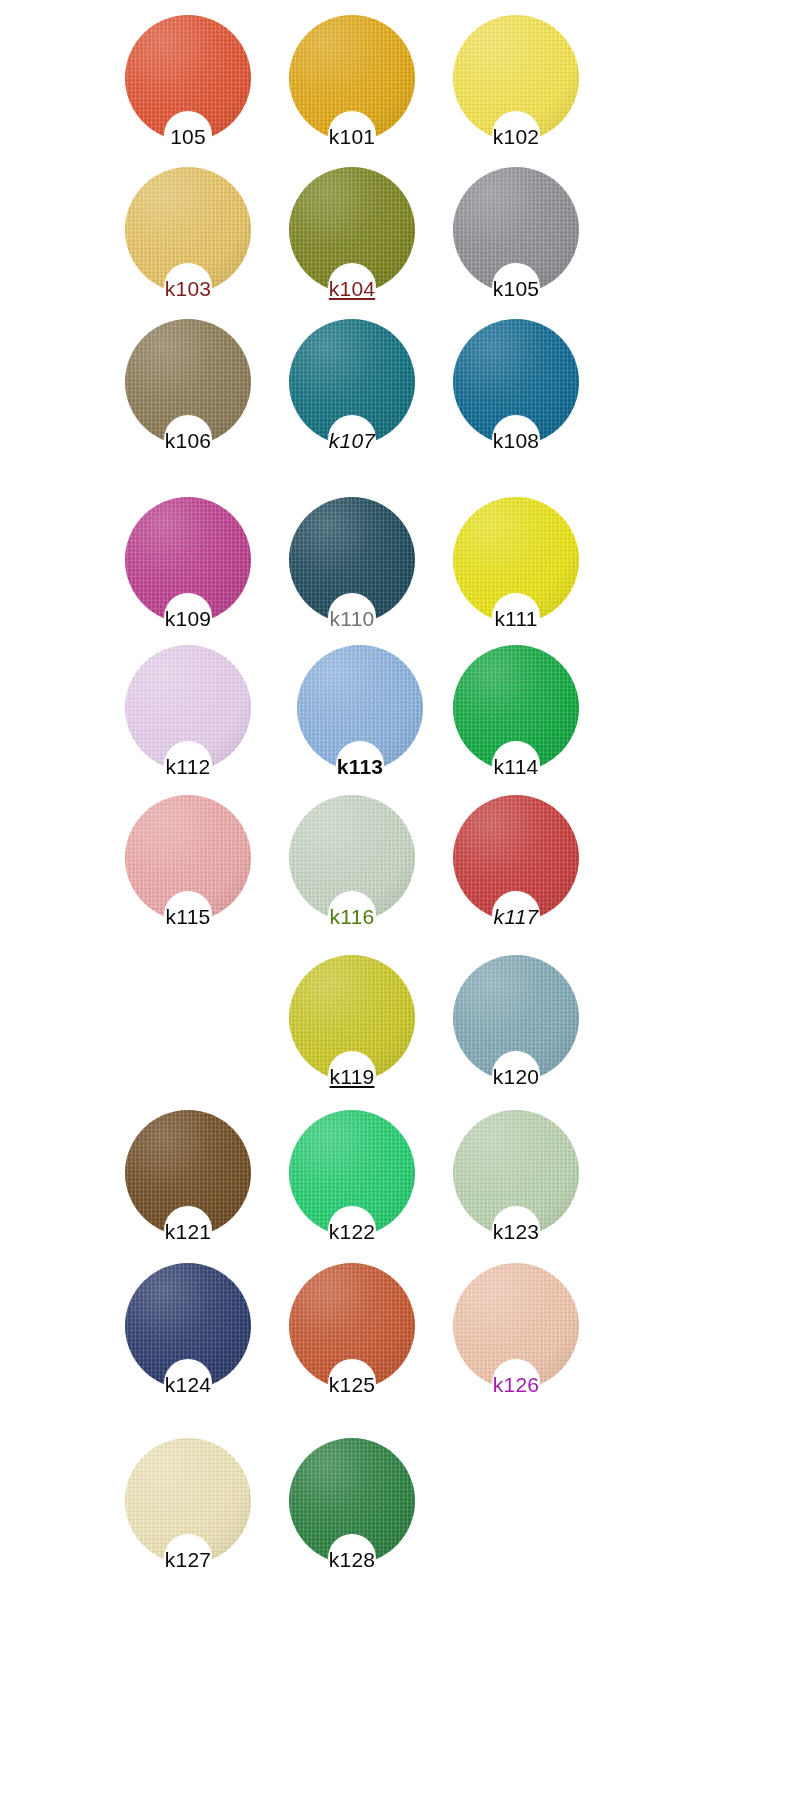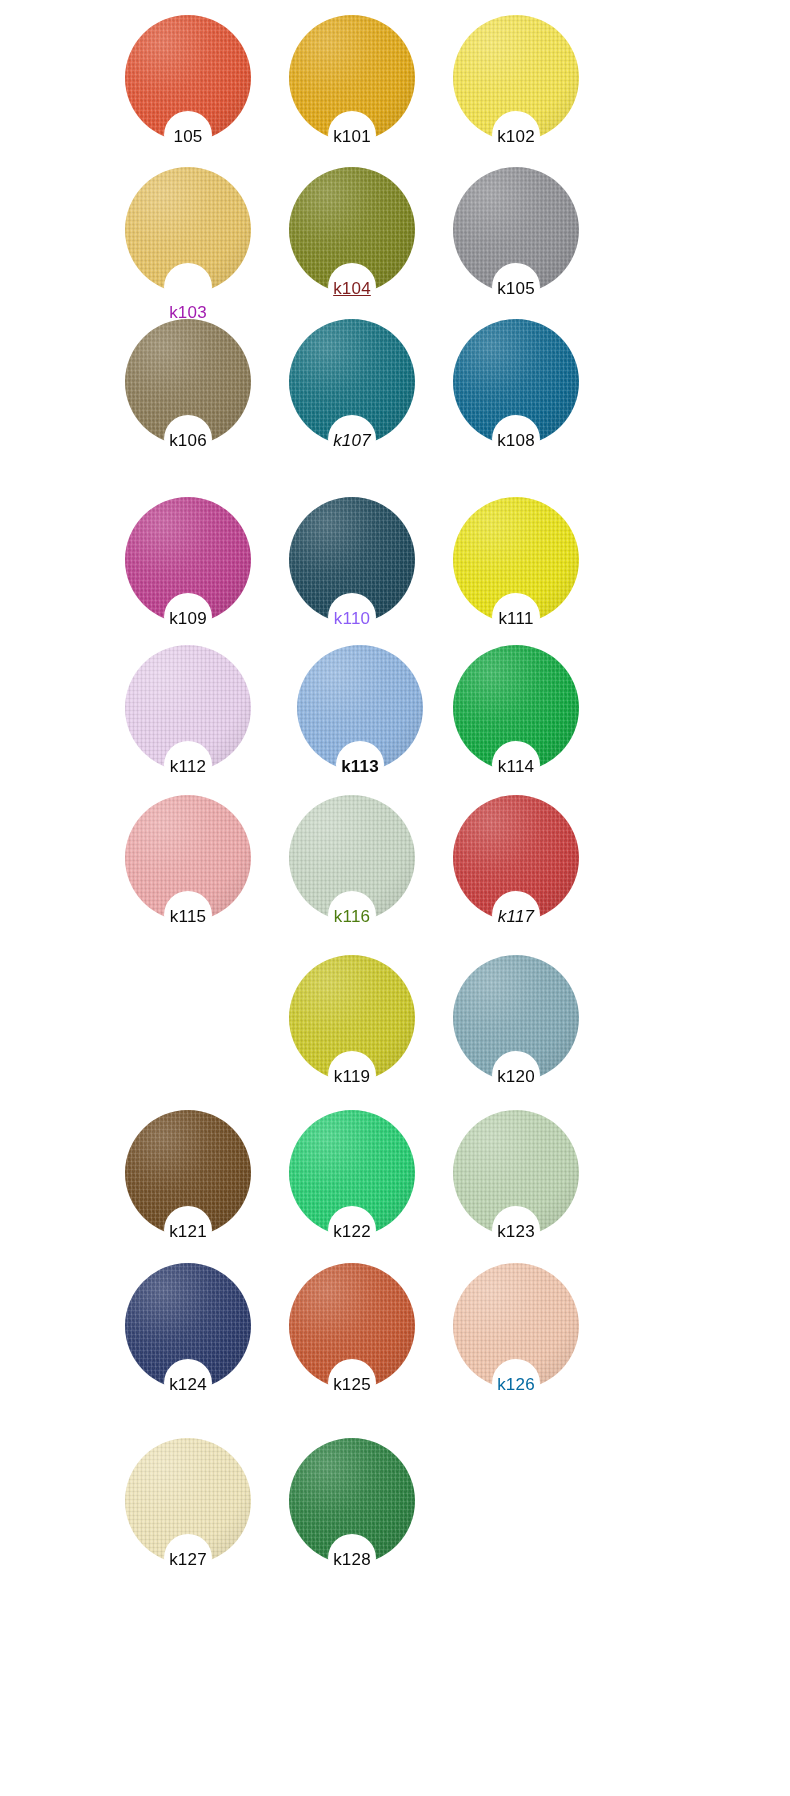--- a/index.html
+++ b/index.html
@@ -104,21 +104,21 @@
 
   
   .code {
     position: absolute;
     left: 50%;
     top: 112px;
     width: 120px;
     margin-left: -60px;
     text-align: center;
     font-family: "Liberation Sans", sans-serif;
-    font-size: 17px;
+    font-size: 21px;
     line-height: 20px;
     letter-spacing: 0.2px;
     color: #0a0a0a;
     white-space: nowrap;
     z-index: 3;
   }
 </style>
 </head>
 <body>
 
@@ -146,21 +146,21 @@
       </div>
       <div class="notch" style="background: rgb(255, 255, 255);"></div>
       <div class="code" style="color: rgb(10, 10, 10);">k102</div>
     </div>
     <div class="swatch" style="left: 125px; top: 167px;">
       <div class="disc" style="background-color: rgb(229, 194, 100);">
         <div class="weave"></div>
         <div class="shade"></div>
       </div>
       <div class="notch" style="background: rgb(255, 255, 255);"></div>
-      <div class="code" style="color: #a21caf; margin-top: 24px;">k103</div>
+      <div class="code" style="color: #7f1d1d;">k103</div>
     </div>
     <div class="swatch" style="left: 289px; top: 167px;">
       <div class="disc" style="background-color: rgb(124, 132, 32);">
         <div class="weave"></div>
         <div class="shade"></div>
       </div>
       <div class="notch" style="background: rgb(255, 255, 255);"></div>
       <div class="code" style="color: #7f1d1d; text-decoration: underline;">k104</div>
     </div>
     <div class="swatch" style="left: 453px; top: 167px;">
@@ -202,21 +202,21 @@
       </div>
       <div class="notch" style="background: rgb(255, 255, 255);"></div>
       <div class="code" style="color: rgb(10, 10, 10);">k109</div>
     </div>
     <div class="swatch" style="left: 289px; top: 497px;">
       <div class="disc" style="background-color: rgb(31, 74, 92);">
         <div class="weave"></div>
         <div class="shade"></div>
       </div>
       <div class="notch" style="background: rgb(255, 255, 255);"></div>
-      <div class="code" style="color: #8b5cf6;">k110</div>
+      <div class="code" style="color: #737373;">k110</div>
     </div>
     <div class="swatch" style="left: 453px; top: 497px;">
       <div class="disc" style="background-color: rgb(232, 226, 22);">
         <div class="weave"></div>
         <div class="shade"></div>
       </div>
       <div class="notch" style="background: rgb(255, 255, 255);"></div>
       <div class="code" style="color: rgb(10, 10, 10);">k111</div>
     </div>
     <div class="swatch" style="left: 125px; top: 645px;">
@@ -266,21 +266,21 @@
       </div>
       <div class="notch" style="background: rgb(255, 255, 255);"></div>
       <div class="code" style="color: rgb(10, 10, 10); font-style: italic;">k117</div>
     </div>
     <div class="swatch" style="left: 289px; top: 955px;">
       <div class="disc" style="background-color: rgb(202, 199, 40);">
         <div class="weave"></div>
         <div class="shade"></div>
       </div>
       <div class="notch" style="background: rgb(255, 255, 255);"></div>
-      <div class="code" style="color: rgb(10, 10, 10);">k119</div>
+      <div class="code" style="color: rgb(10, 10, 10); text-decoration: underline;">k119</div>
     </div>
     <div class="swatch" style="left: 453px; top: 955px;">
       <div class="disc" style="background-color: rgb(130, 169, 181);">
         <div class="weave"></div>
         <div class="shade"></div>
       </div>
       <div class="notch" style="background: rgb(255, 255, 255);"></div>
       <div class="code" style="color: rgb(10, 10, 10);">k120</div>
     </div>
     <div class="swatch" style="left: 125px; top: 1110px;">
@@ -322,21 +322,21 @@
       </div>
       <div class="notch" style="background: rgb(255, 255, 255);"></div>
       <div class="code" style="color: rgb(10, 10, 10);">k125</div>
     </div>
     <div class="swatch" style="left: 453px; top: 1263px;">
       <div class="disc" style="background-color: rgb(239, 196, 172);">
         <div class="weave"></div>
         <div class="shade"></div>
       </div>
       <div class="notch" style="background: rgb(255, 255, 255);"></div>
-      <div class="code" style="color: #0369a1;">k126</div>
+      <div class="code" style="color: #a21caf;">k126</div>
     </div>
     <div class="swatch" style="left: 125px; top: 1438px;">
       <div class="disc" style="background-color: rgb(237, 227, 184);">
         <div class="weave"></div>
         <div class="shade"></div>
       </div>
       <div class="notch" style="background: rgb(255, 255, 255);"></div>
       <div class="code" style="color: rgb(10, 10, 10);">k127</div>
     </div>
     <div class="swatch" style="left: 289px; top: 1438px;">

